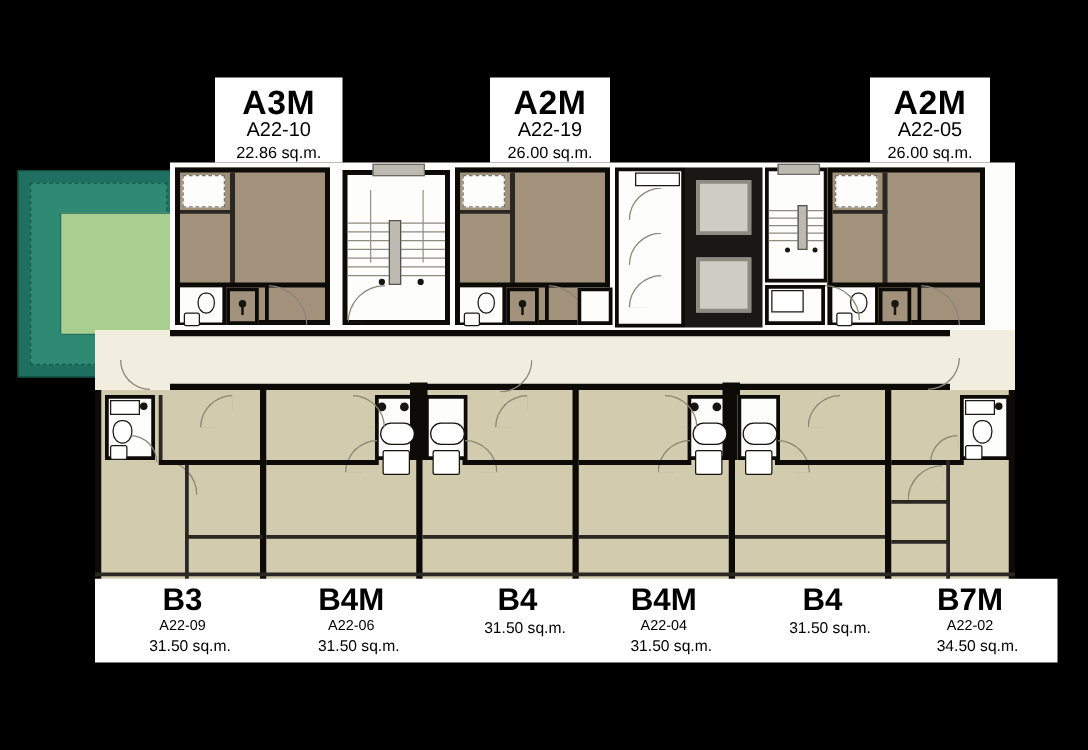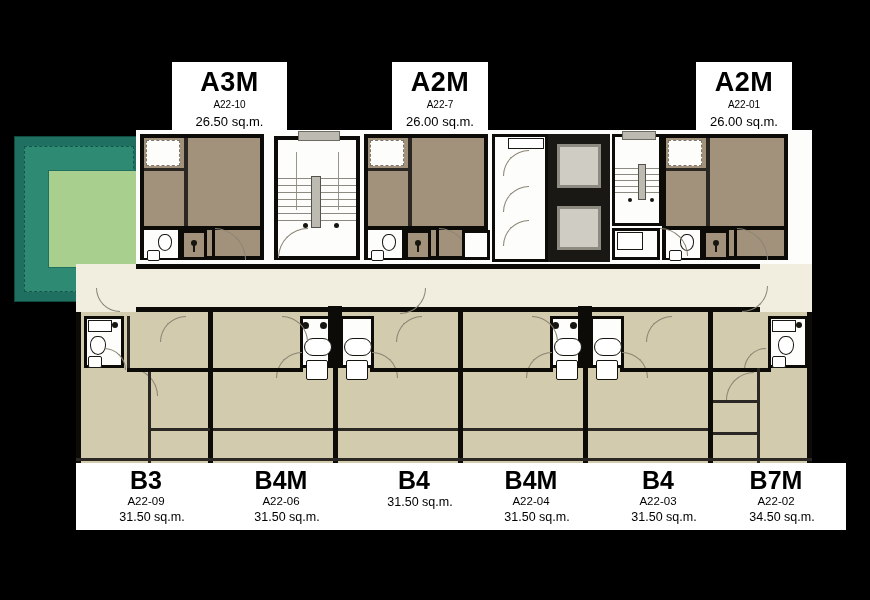--- a/index.html
+++ b/index.html
@@ -5,21 +5,21 @@
   html,body{margin:0;padding:0;background:#000;}
   body{width:870px;height:600px;overflow:hidden;position:relative;
        font-family:"Liberation Sans",sans-serif;}
 
   #stage{position:absolute;left:0;top:0;width:870px;height:600px;background:#000;}
 
   
   .callout{position:absolute;background:#fff;color:#000;text-align:center;
            padding:6px 10px 8px;box-sizing:border-box;}
   .callout .code{font-size:27px;font-weight:700;line-height:29px;letter-spacing:.5px;}
-  .callout .ref{font-size:10px;line-height:16px;}
+  .callout .ref{font-size:16px;line-height:16px;}
   .callout .area{font-size:13px;line-height:17px;}
 
   
   #bottom-strip{position:absolute;left:76px;top:463px;width:770px;height:67px;
                 background:#fff;}
   .bcell{position:absolute;top:0;height:67px;text-align:center;color:#000;}
   .bcell .code{font-size:25px;font-weight:700;line-height:28px;padding-top:3px;}
   .bcell .ref{font-size:11.5px;line-height:15px;}
   .bcell .area{font-size:12.5px;line-height:16px;margin-left:12px;}
 
@@ -240,35 +240,35 @@
   <div class="r thinwall" style="left:713px;top:400px;width:46px;height:3px;"></div>
   <div class="r thinwall" style="left:713px;top:432px;width:46px;height:3px;"></div>
   <div class="r thinwall" style="left:757px;top:368px;width:3px;height:96px;"></div>
 
   <div class="arc arc-bl" style="left:96px;top:288px;width:24px;height:24px;"></div>
   <div class="arc arc-br" style="left:400px;top:288px;width:26px;height:26px;"></div>
   <div class="arc arc-br" style="left:742px;top:286px;width:26px;height:26px;"></div>
 
   <div class="r thinwall" style="left:76px;top:458px;width:736px;height:3px;"></div>
 
-  <div class="callout" style="left:172px;top:62px;width:115px;height:68px;">
+  <div class="callout" style="left:172px;top:62px;width:102px;height:68px;">
     <div class="code">A3M</div>
     <div class="ref">A22-10</div>
-    <div class="area">26.50 sq.m.</div>
+    <div class="area">22.86 sq.m.</div>
   </div>
 
   <div class="callout" style="left:392px;top:62px;width:96px;height:68px;">
     <div class="code">A2M</div>
-    <div class="ref">A22-7</div>
+    <div class="ref">A22-19</div>
     <div class="area">26.00 sq.m.</div>
   </div>
 
   <div class="callout" style="left:696px;top:62px;width:96px;height:68px;">
     <div class="code">A2M</div>
-    <div class="ref">A22-01</div>
+    <div class="ref">A22-05</div>
     <div class="area">26.00 sq.m.</div>
   </div>
 
   <div id="bottom-strip">
     <div class="bcell" style="left:0px;width:140px;">
       <div class="code">B3</div>
       <div class="ref">A22-09</div>
       <div class="area">31.50 sq.m.</div>
     </div>
     <div class="bcell" style="left:135px;width:140px;">
@@ -280,21 +280,20 @@
       <div class="code">B4</div>
       <div class="area">31.50 sq.m.</div>
     </div>
     <div class="bcell" style="left:385px;width:140px;">
       <div class="code">B4M</div>
       <div class="ref">A22-04</div>
       <div class="area">31.50 sq.m.</div>
     </div>
     <div class="bcell" style="left:512px;width:140px;">
       <div class="code">B4</div>
-      <div class="ref">A22-03</div>
       <div class="area">31.50 sq.m.</div>
     </div>
     <div class="bcell" style="left:630px;width:140px;">
       <div class="code">B7M</div>
       <div class="ref">A22-02</div>
       <div class="area">34.50 sq.m.</div>
     </div>
   </div>
 
 

